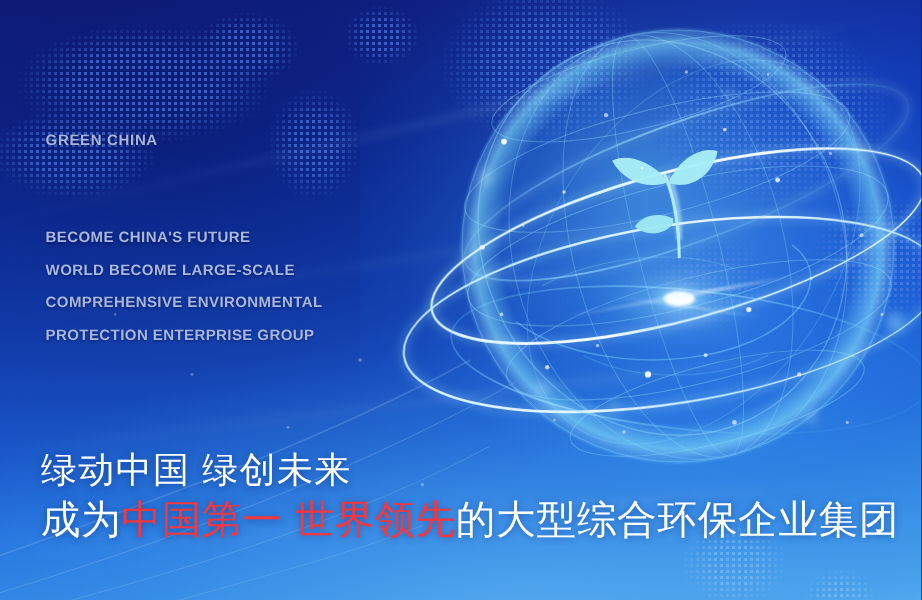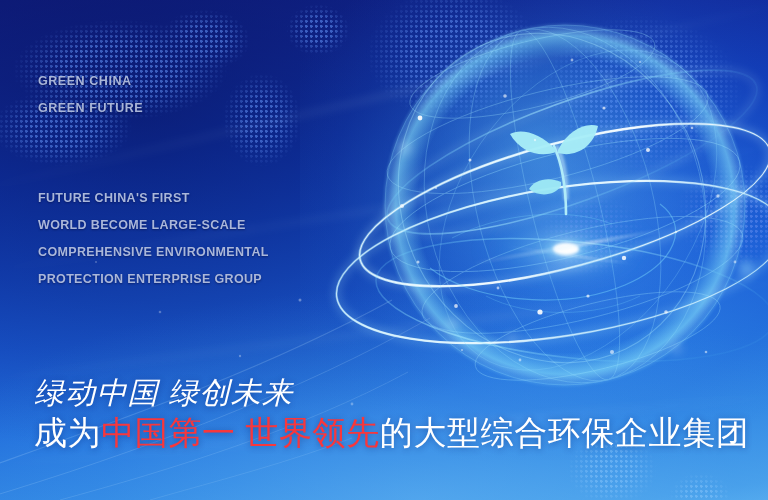--- a/index.html
+++ b/index.html
@@ -110,20 +110,21 @@
     top: 68px;
   }
   .eyebrow-line {
     font-size: 12.5px;
     font-weight: bold;
     letter-spacing: 0.55px;
     color: #a9b5d8;
     line-height: 27px;
     white-space: nowrap;
     text-shadow: 0 1px 2px rgba(0,10,60,0.5);
+    margin-top: 36px;
   }
 
   .tagline-block {
     position: absolute;
     left: 38px;
     top: 185px;
   }
   .tagline-line {
     font-size: 12.5px;
     font-weight: bold;
@@ -141,21 +142,20 @@
     width: 720px;
   }
   .headline-1 {
     font-size: 30px;
     font-weight: 300;
     color: #ffffff;
     letter-spacing: 1.2px;
     line-height: 38px;
     white-space: nowrap;
     text-shadow: 0 1px 6px rgba(0,30,110,0.45);
-    font-style: italic;
   }
   .headline-2 {
     font-size: 33px;
     font-weight: normal;
     color: #ffffff;
     letter-spacing: 0.6px;
     line-height: 42px;
     white-space: nowrap;
     text-shadow: 0 1px 6px rgba(0,30,110,0.45);
   }
@@ -345,25 +345,24 @@
     <g fill="none" stroke="#bfe4ff" opacity="0.20">
       <path d="M-20 470 C 120 420, 260 372, 392 300" stroke-width="1.2"></path>
       <path d="M-20 500 C 140 452, 300 392, 430 318" stroke-width="0.9"></path>
       <path d="M60 500 C 170 470, 300 430, 408 372" stroke-width="0.8"></path>
       <path d="M150 500 C 220 480, 290 462, 352 438" stroke-width="0.7"></path>
     </g>
   </svg>
 
   <div class="eyebrow-block">
     <div class="eyebrow-line">GREEN CHINA</div>
-    <div class="eyebrow-line">GREEN FUTURE</div>
   </div>
 
   <div class="tagline-block">
-    <div class="tagline-line">FUTURE CHINA'S FIRST</div>
+    <div class="tagline-line">BECOME CHINA'S FUTURE</div>
     <div class="tagline-line">WORLD BECOME LARGE-SCALE</div>
     <div class="tagline-line">COMPREHENSIVE ENVIRONMENTAL</div>
     <div class="tagline-line">PROTECTION ENTERPRISE GROUP</div>
   </div>
 
   <div class="headline">
     <div class="headline-1">绿动中国 绿创未来</div>
     <div class="headline-2"><span>成为</span><span class="hl-accent">中国第一 世界领先</span><span>的大型综合环保企业集团</span></div>
   </div>
 

